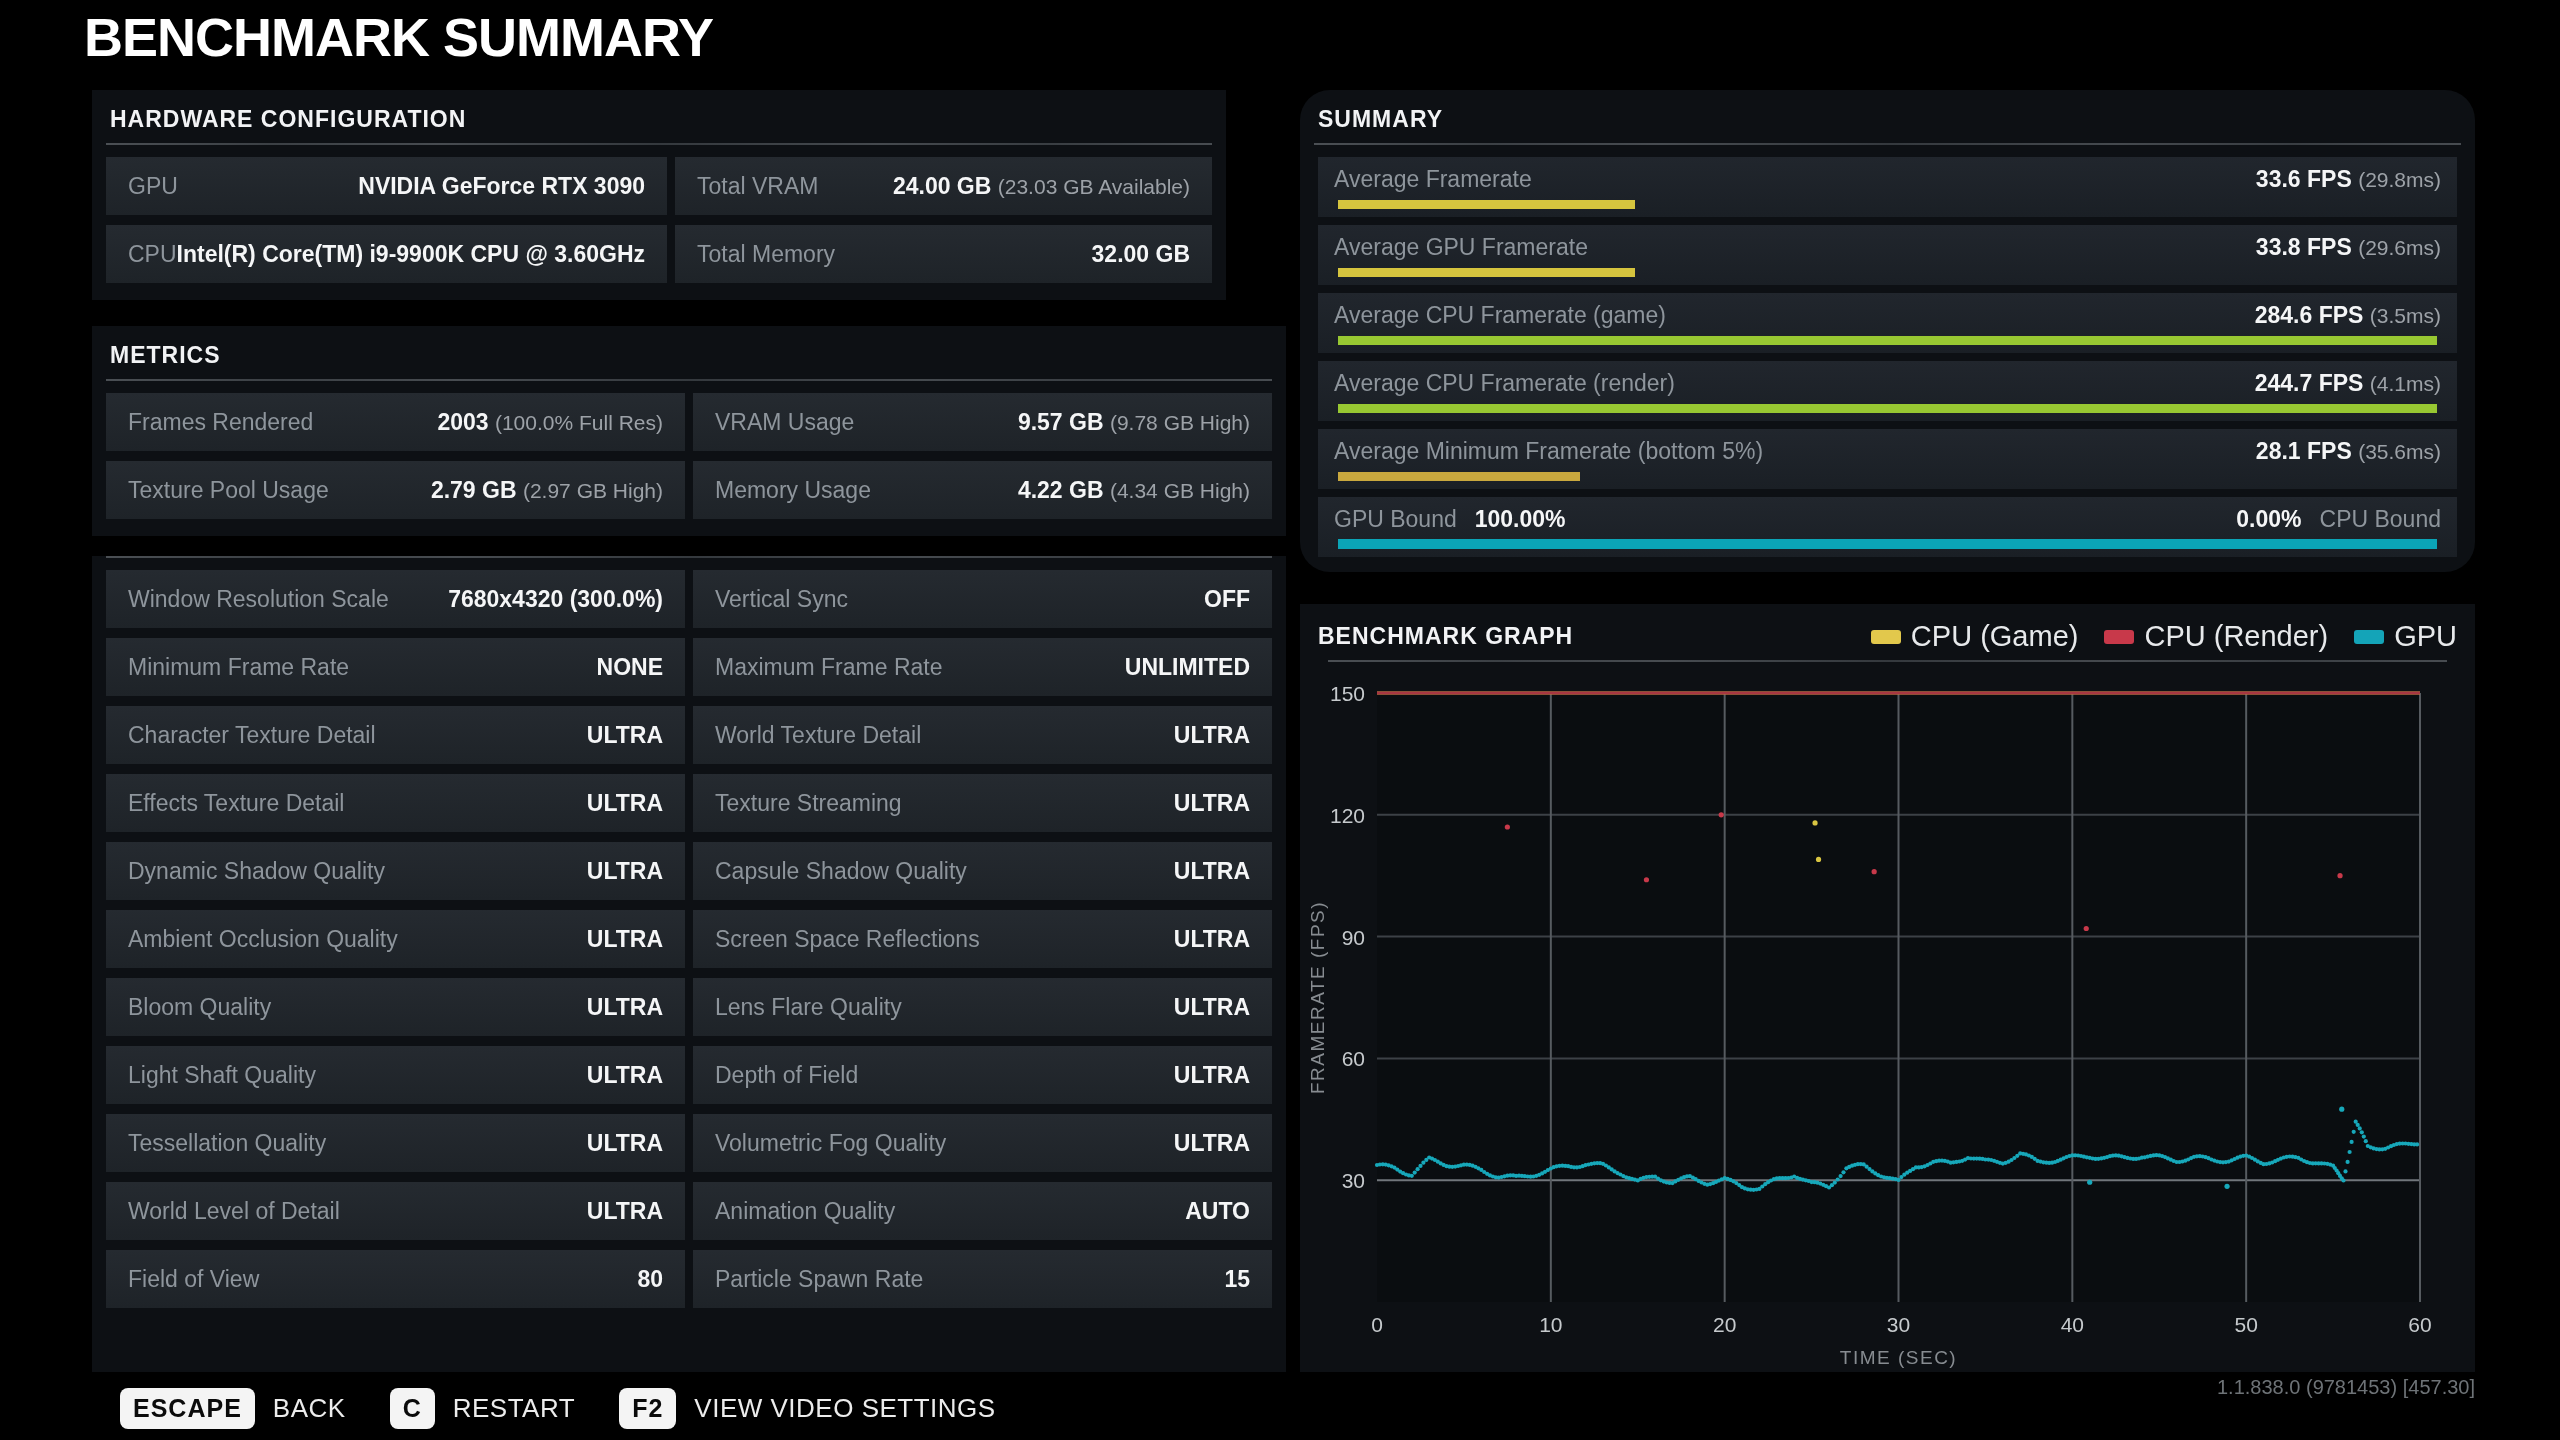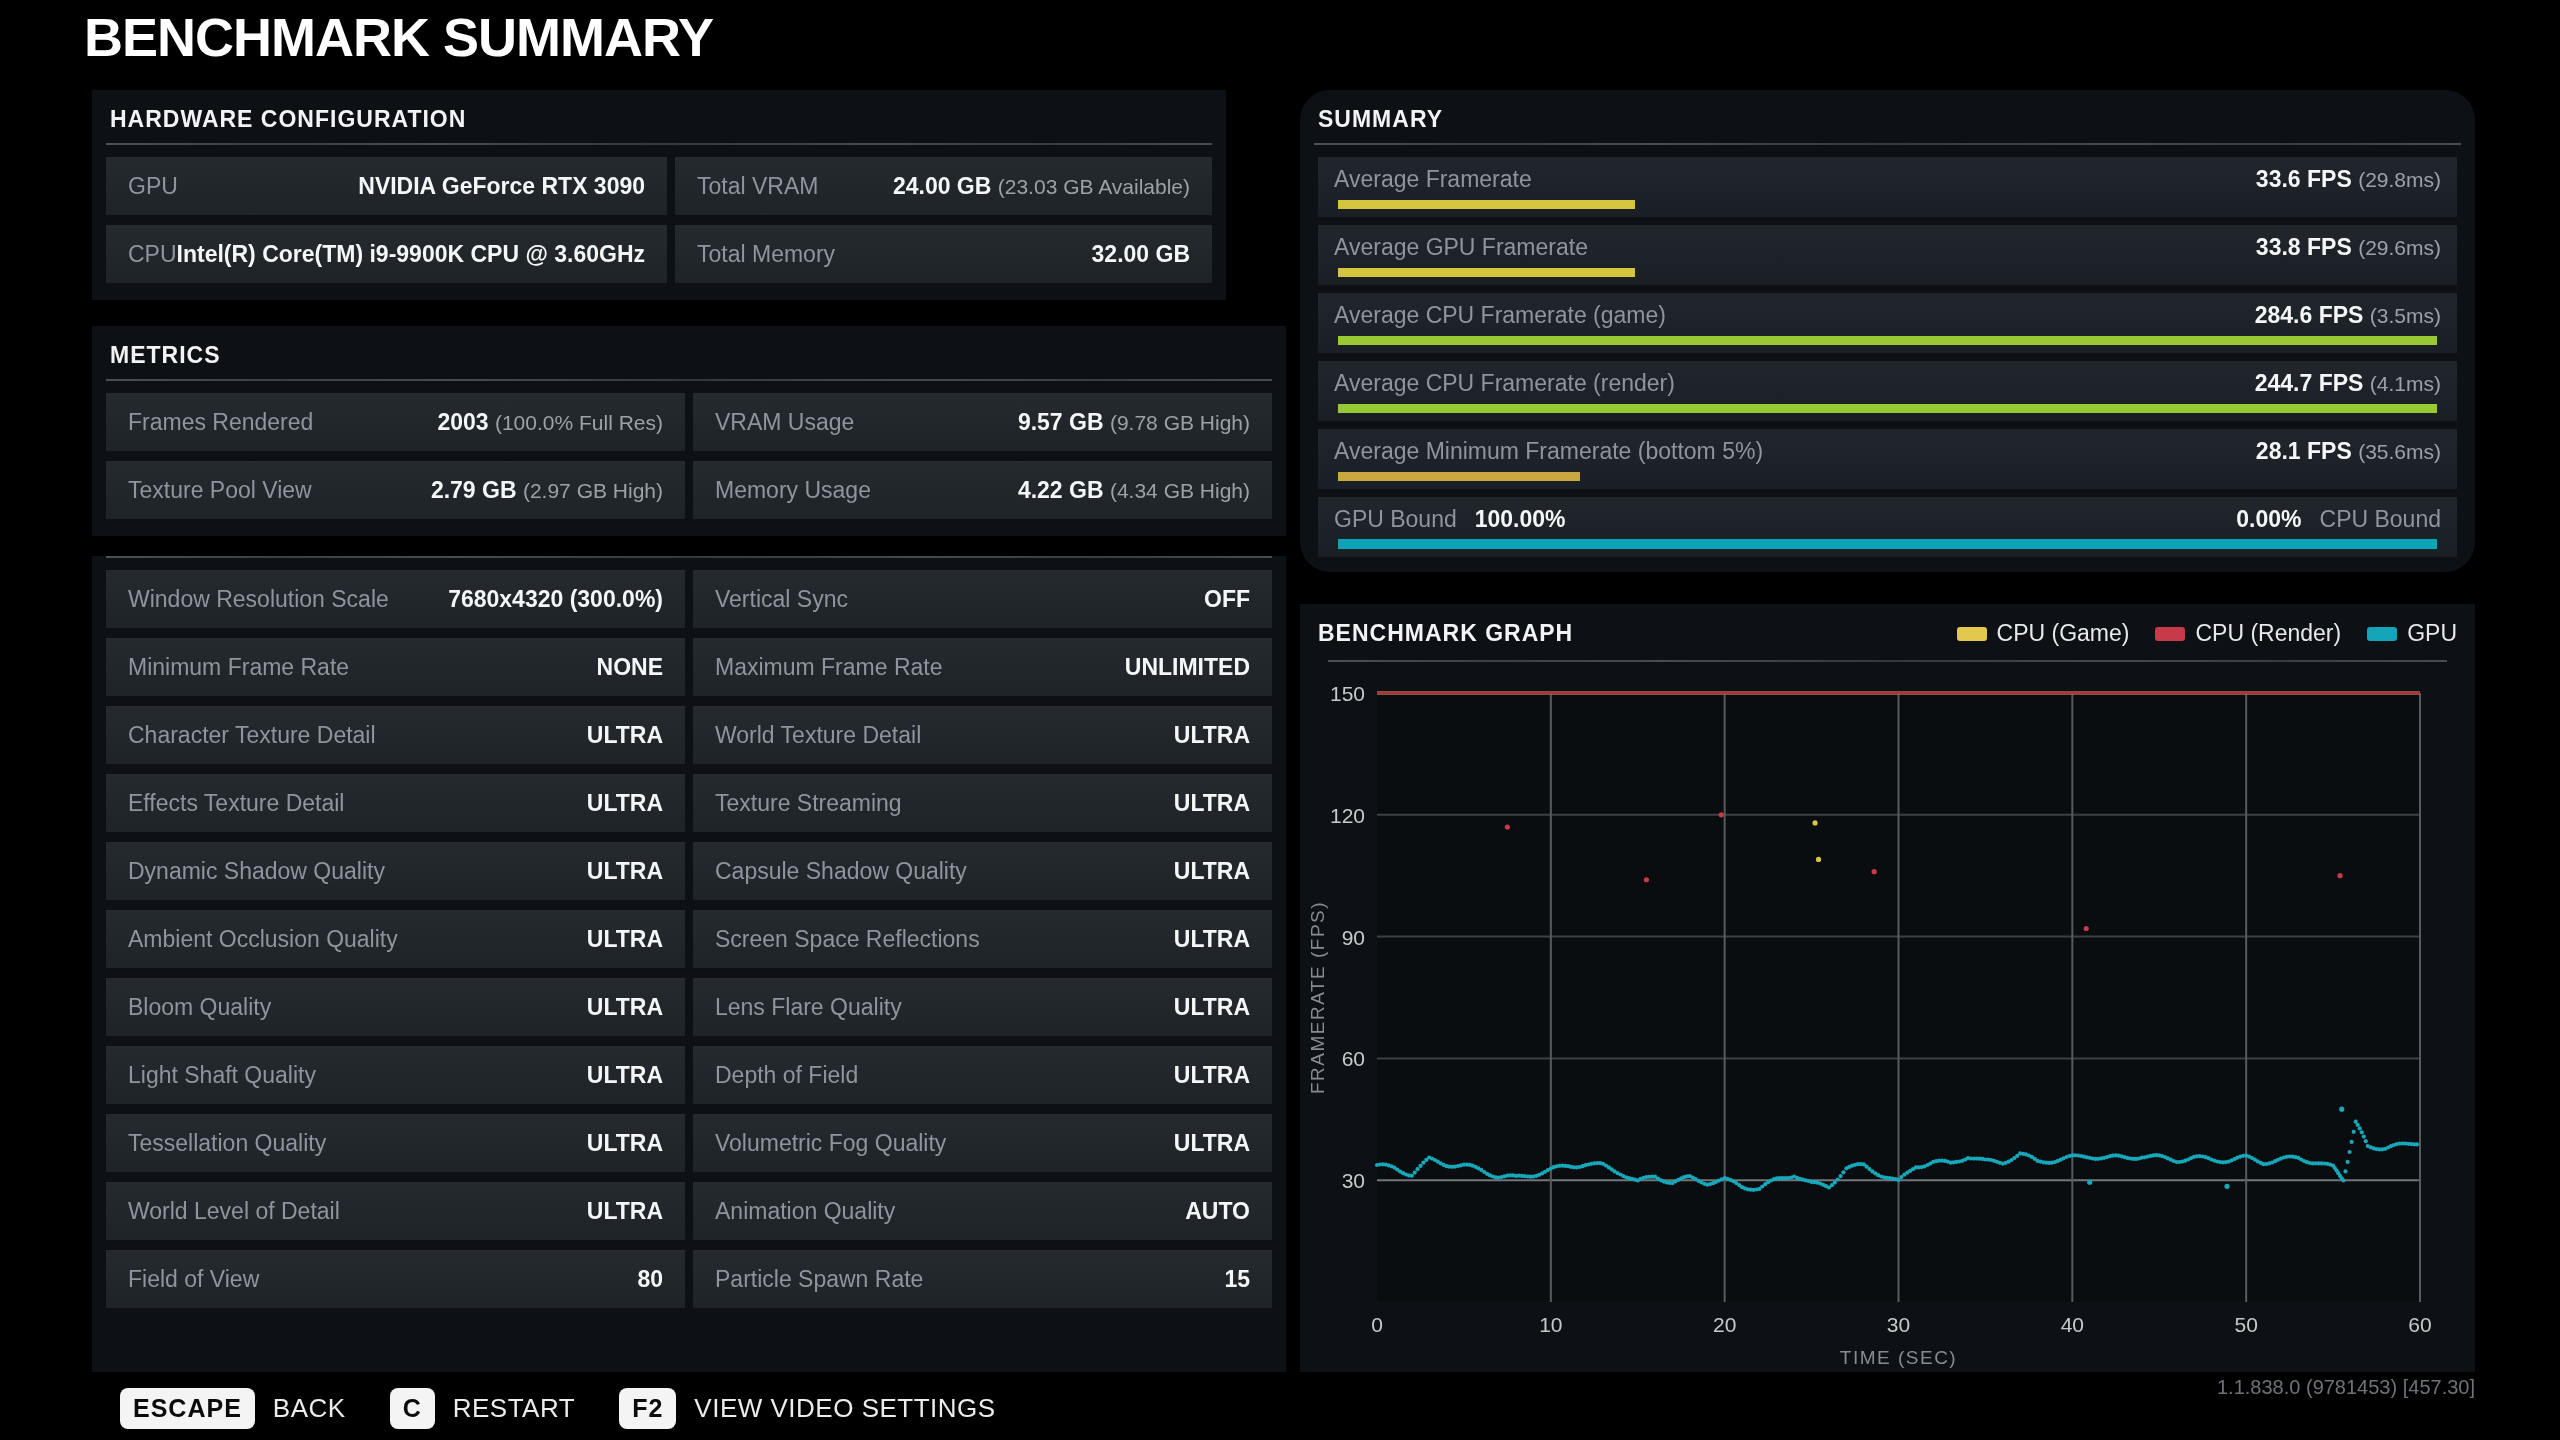--- a/index.html
+++ b/index.html
@@ -31,21 +31,21 @@
   .bound-left b, .bound-right b { color:#f5f6f7; font-size:23px; font-weight:700; }
   .bound-left .lbl { margin-right:18px; }
   .bound-right .lbl { margin-left:18px; }
 
   .graph-head { position:absolute; left:0; top:0; width:100%; padding:16px 18px 0 18px;
                 display:flex; justify-content:space-between; align-items:center; }
   .graph-title { font-size:23px; font-weight:600; color:#f2f3f5; letter-spacing:1px; }
   .legend { display:flex; align-items:center; gap:26px; }
   .legend-item { display:flex; align-items:center; gap:10px; }
   .legend-swatch { width:30px; height:14px; border-radius:3px; }
-  .legend-label { color:#e7e9eb; font-size:23px; }
+  .legend-label { color:#e7e9eb; font-size:29px; }
   .graph-sep { position:absolute; left:14px; right:14px; top:56px; }
   svg.plot { position:absolute; left:0; top:0; }
 
   .footer { position:absolute; left:0; top:1376px; width:2560px; height:64px; background:#000; }
   .shortcuts { position:absolute; left:120px; top:12px; display:flex; align-items:center; gap:44px; }
   .shortcut { display:flex; align-items:center; gap:18px; cursor:default; }
   .kbd { background:#f4f4f4; color:#0b0b0b; font-weight:700; font-size:25px;
          padding:6px 13px; border-radius:8px; letter-spacing:1px; }
   .sc-label { color:#ececec; font-size:26px; letter-spacing:.5px; }
   .version { position:absolute; top:0; left:2185px; width:290px; text-align:right;
@@ -85,21 +85,21 @@
   <div class="grid" id="metric-rows">
       <div class="cell">
         <span class="lbl">Frames Rendered</span>
         <span class="val"><b>2003</b> <span class="extra">(100.0% Full Res)</span></span>
       </div>
       <div class="cell">
         <span class="lbl">VRAM Usage</span>
         <span class="val"><b>9.57 GB</b> <span class="extra">(9.78 GB High)</span></span>
       </div>
       <div class="cell">
-        <span class="lbl">Texture Pool View</span>
+        <span class="lbl">Texture Pool Usage</span>
         <span class="val"><b>2.79 GB</b> <span class="extra">(2.97 GB High)</span></span>
       </div>
       <div class="cell">
         <span class="lbl">Memory Usage</span>
         <span class="val"><b>4.22 GB</b> <span class="extra">(4.34 GB High)</span></span>
       </div>
     </div>
 </section>
 
 <section class="panel" style="left:92px; top:556px; width:1194px; height:816px;">

